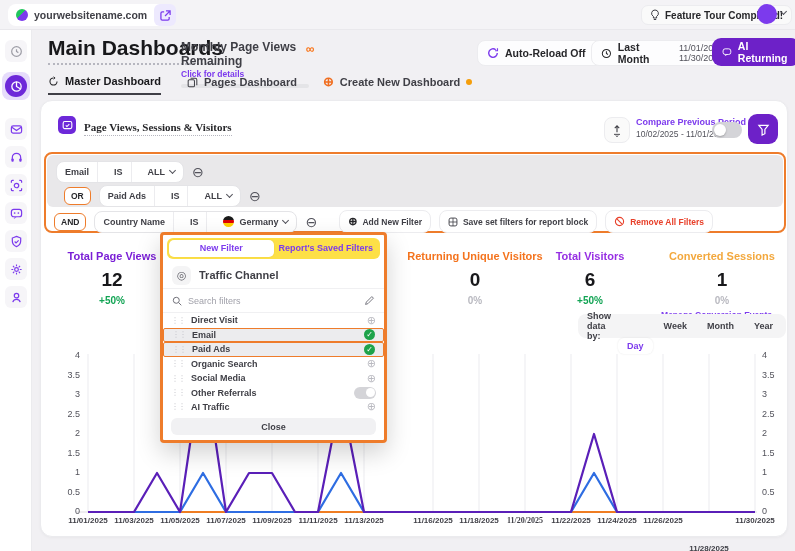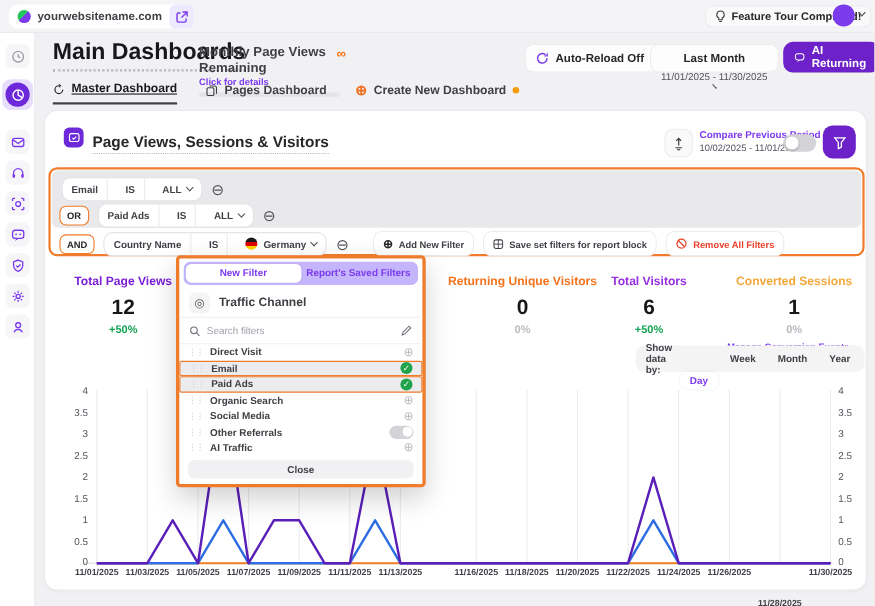--- a/index.html
+++ b/index.html
@@ -34,35 +34,35 @@
   .page-title { left:48px; top:36px; font-size:21px; font-weight:700; color:#18181b; border-bottom:2px dotted #b6b6bf; padding-bottom:3px; }
   .quota { left:181px; top:40px; width:130px; }
   .quota .l1 { font-size:12px; font-weight:700; color:#3f3f46; }
   .quota .l2 { font-size:8.5px; font-weight:600; color:#7c3aed; margin-top:1px; }
   .quota .bar { margin-top:5px; width:128px; height:4px; background:#e4e4e7; border-radius:2px; }
   .infinity { left:306px; top:42px; font-size:12px; font-weight:700; color:#f97316; }
   .hdr-pill { height:26px; background:#fdfdfe; border:1px solid #ececef; border-radius:8px; padding:0 9px; gap:6px; }
   .hdr-pill .txt { font-size:10.5px; font-weight:700; color:#27272a; }
   .hdr-pill .sub { font-size:9px; font-weight:500; color:#52525b; }
   #auto-pill { left:477px; top:40px; }
-  #period-pill { left:591px; top:40px;flex-direction:column; }
+  #period-pill { left:591px; top:40px; }
   #ai-btn { left:712px; top:38px; height:28px; padding:0 10px; background:#6d21c8; border-radius:9px; gap:6px; }
   #ai-btn .txt { color:#fff; font-size:10.5px; font-weight:700; }
 
   
   #tabs { left:48px; top:74px; gap:26px; height:22px; }
   .tab { gap:6px; display:flex; align-items:center; font-size:11px; font-weight:600; color:#3f3f46; padding-bottom:6px; }
-  .tab.active { color:#18181b; font-weight:700; border-bottom:2px solid #3f3f46;text-decoration:underline; }
+  .tab.active { color:#18181b; font-weight:700; border-bottom:2px solid #3f3f46; }
   .orange-dot { width:6px; height:6px; border-radius:50%; background:#f59e0b; }
   .plus-o { color:#f06d1f; font-size:13px; line-height:10px; }
 
   
   #panel { left:40px; top:100px; width:748px; height:437px; background:#fff; border:1px solid #ebebee; border-radius:12px; box-shadow:0 1px 3px rgba(0,0,0,.04); }
   .panel-ic { left:58px; top:116px; width:18px; height:18px; background:#6d28d9; border-radius:5px; display:flex; align-items:center; justify-content:center; }
-  .panel-title { left:84px; top:121px; font-size:14px; font-weight:700; color:#27272a; border-bottom:1.5px dotted #b6b6bf; padding-bottom:2px; }
+  .panel-title { left:84px; top:121px; font-size:11px; font-weight:700; color:#27272a; border-bottom:1.5px dotted #b6b6bf; padding-bottom:2px;font-family:Liberation Serif, serif; }
   .export-btn { left:604px; top:117px; width:26px; height:26px; border-radius:8px; background:#fafafa; border:1px solid #ececef; justify-content:center; }
   .compare { left:636px; top:117px; }
   .compare .l1 { font-size:9px; font-weight:700; color:#7c3aed; }
   .compare .l2 { font-size:8.5px; color:#52525b; margin-top:2px; }
   .toggle { width:30px; height:16px; border-radius:9px; background:#d4d4d8; position:relative; }
   .toggle::after { content:""; position:absolute; width:12px; height:12px; border-radius:50%; background:#fff; top:2px; left:2px; box-shadow:0 1px 2px rgba(0,0,0,.25); }
   #cmp-toggle { left:712px; top:122px; }
   .filter-btn { left:748px; top:114px; width:30px; height:30px; background:#6d21c8; border-radius:9px; justify-content:center; }
 
   
@@ -72,21 +72,21 @@
   .seg { padding:0 8px; font-size:9px; font-weight:700; color:#3f3f46; display:flex; align-items:center; gap:5px; height:100%; }
   .seg + .seg { border-left:1px solid #ececef;padding-left:16px; }
   .minus { font-size:14px; color:#52525b; line-height:14px; }
   .conj { border:1.5px solid #ee7c2b; border-radius:6px; background:#fff; font-size:8.5px; font-weight:700; color:#27272a; padding:3px 6px; }
   .flag-de { width:11px; height:11px; border-radius:50%; background:linear-gradient(#1a1a1a 0 34%, #dd0000 34% 67%, #ffce00 67% 100%); }
   .act-pill { background:#fff; border:1px solid #ececef; border-radius:8px; height:23px; padding:0 8px; gap:5px; display:inline-flex; align-items:center; font-size:8.5px; font-weight:700; color:#3f3f46; }
   .act-pill.danger { color:#e8402a; }
 
   
   #popup { left:160px; top:232px; width:227px; height:211px; background:#fff; border:3px solid #ee7c2b; border-radius:4px; box-shadow:0 10px 24px rgba(0,0,0,.18); z-index:9; display:flex; flex-direction:column; }
-  .pop-tabs { margin:3px 4px; height:21px; background:#c4b5fd; border-radius:6px; display:flex; padding:2px; }
+  .pop-tabs { margin:3px 4px; height:21px; background:#fde047; border-radius:6px; display:flex; padding:2px; }
   .pop-tab { flex:1; display:flex; align-items:center; justify-content:center; font-size:9px; font-weight:700; color:#7c3aed; border-radius:5px; }
   .pop-tab.active { background:#fff; box-shadow:0 0 2px rgba(0,0,0,.08); }
   .pop-cat { height:28px; display:flex; align-items:center; gap:8px; padding:0 9px; border-bottom:1px solid #f0f0f2; }
   .pop-cat .box { width:19px; height:19px; background:#f4f4f5; border-radius:6px; display:flex; align-items:center; justify-content:center; font-size:11px; color:#52525b; }
   .pop-cat .txt { font-size:11px; font-weight:700; color:#3f3f46; }
   .pop-search { height:24px; display:flex; align-items:center; gap:6px; padding:0 9px; border-bottom:1px solid #f0f0f2; }
   .pop-search input { flex:1; border:none; outline:none; font-size:9px; color:#3f3f46; font-family:"Liberation Sans",sans-serif; background:transparent; }
   .pop-search input::placeholder { color:#a1a1aa; }
   .pop-item { height:14.6px; display:flex; align-items:center; gap:6px; padding:0 8px; }
   .pop-item .drag { font-size:8px; color:#c4c4ca; letter-spacing:-1px; }
@@ -300,21 +300,21 @@
       <span class="seg">Email</span>
       <span class="seg op">IS</span>
       <span class="seg">
           <span>ALL</span>
           <span class="chev"></span>
         </span>
     </span>
     <span class="minus">⊖</span>
   </div>
 
-  <div class="abs flex" style="left:54px; top:185px; gap:8px;">
+  <div class="abs flex" style="left:64px; top:185px; gap:8px;">
     <span class="conj">OR</span>
     <span class="seg-pill">
       <span class="seg">Paid Ads</span>
       <span class="seg op">IS</span>
       <span class="seg">
           <span>ALL</span>
           <span class="chev"></span>
         </span>
     </span>
     <span class="minus">⊖</span>
@@ -428,21 +428,21 @@
   <div id="x-axis">
       <div class="x-label" style="left: 56px;">11/01/2025</div>
       <div class="x-label" style="left: 102px;">11/03/2025</div>
       <div class="x-label" style="left: 148px;">11/05/2025</div>
       <div class="x-label" style="left: 194px;">11/07/2025</div>
       <div class="x-label" style="left: 240px;">11/09/2025</div>
       <div class="x-label" style="left: 286px;">11/11/2025</div>
       <div class="x-label" style="left: 332px;">11/13/2025</div>
       <div class="x-label" style="left: 401px;">11/16/2025</div>
       <div class="x-label" style="left: 447px;">11/18/2025</div>
-      <div class="x-label" style="left: 493px;">11/20/2025</div>
+      <div class="x-label" style="left: 493px; font-family: Liberation Serif, serif;">11/20/2025</div>
       <div class="x-label" style="left: 539px;">11/22/2025</div>
       <div class="x-label" style="left: 585px;">11/24/2025</div>
       <div class="x-label" style="left: 631px;">11/26/2025</div>
       <div class="x-label" style="left: 677px; margin-top: 28px;">11/28/2025</div>
       <div class="x-label" style="left: 723px;">11/30/2025</div>
     </div>
 
   <div id="popup" class="abs">
     <div class="pop-tabs">
       <div class="pop-tab active">New Filter</div>

